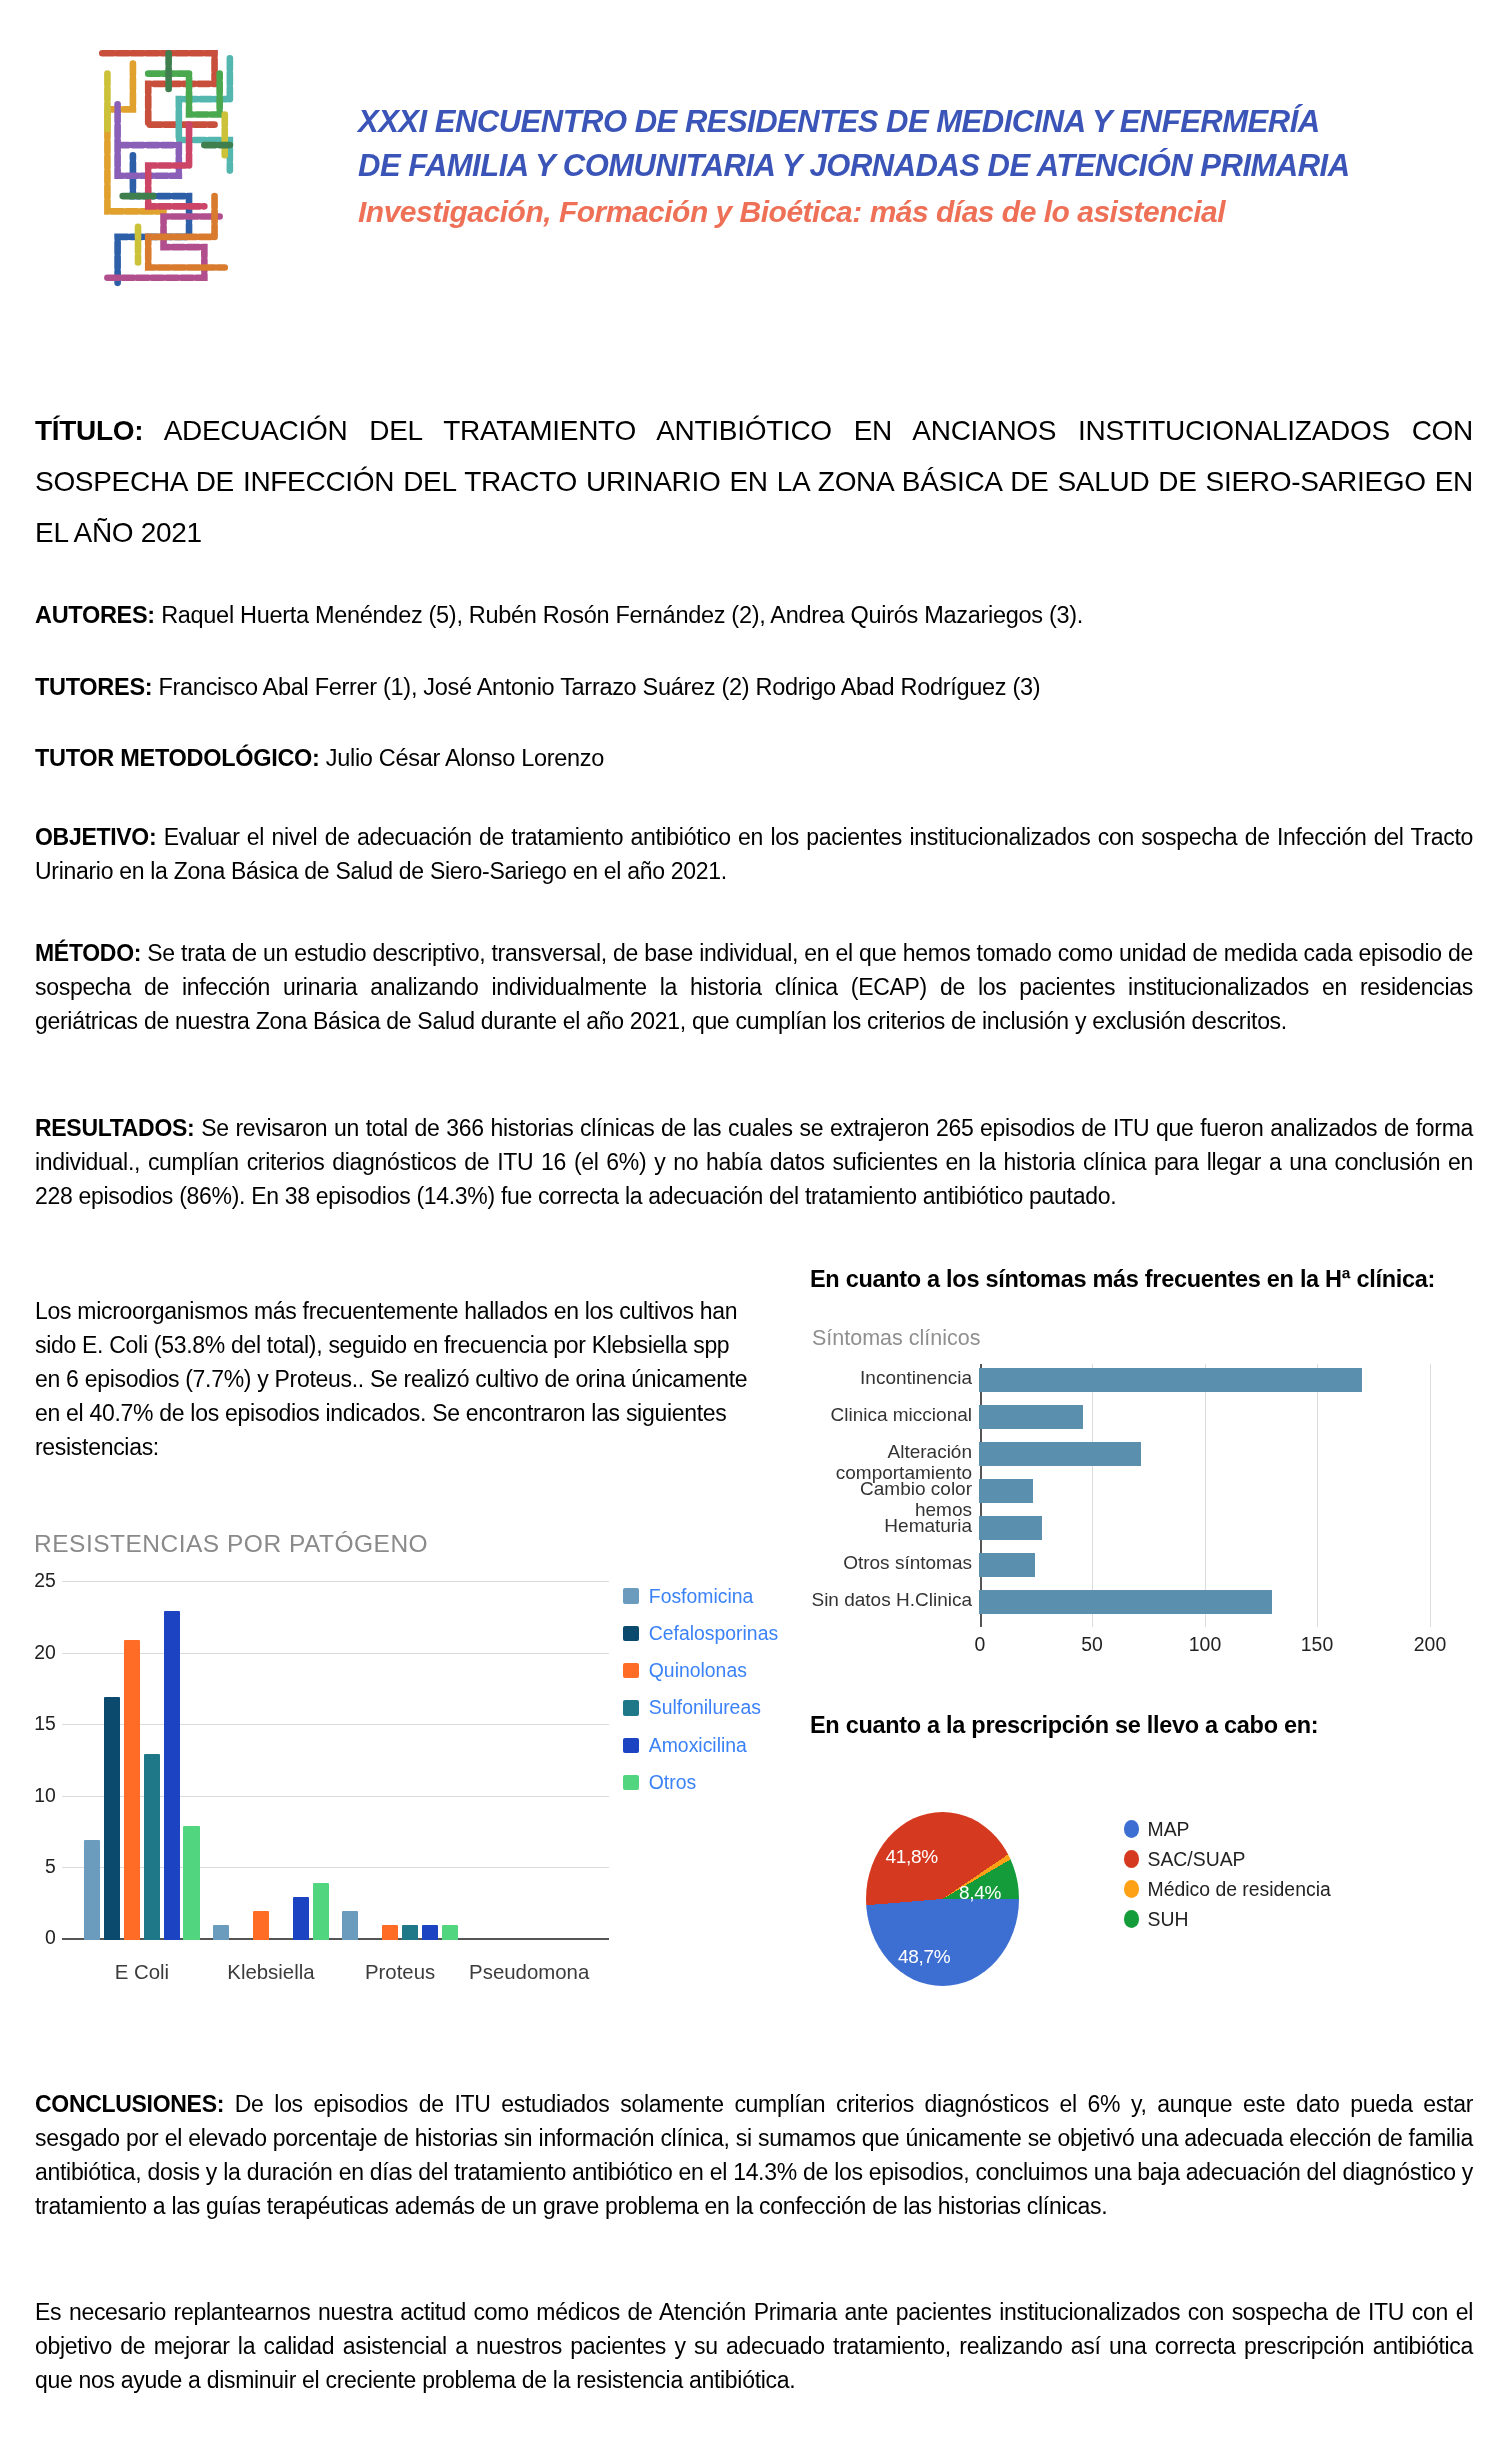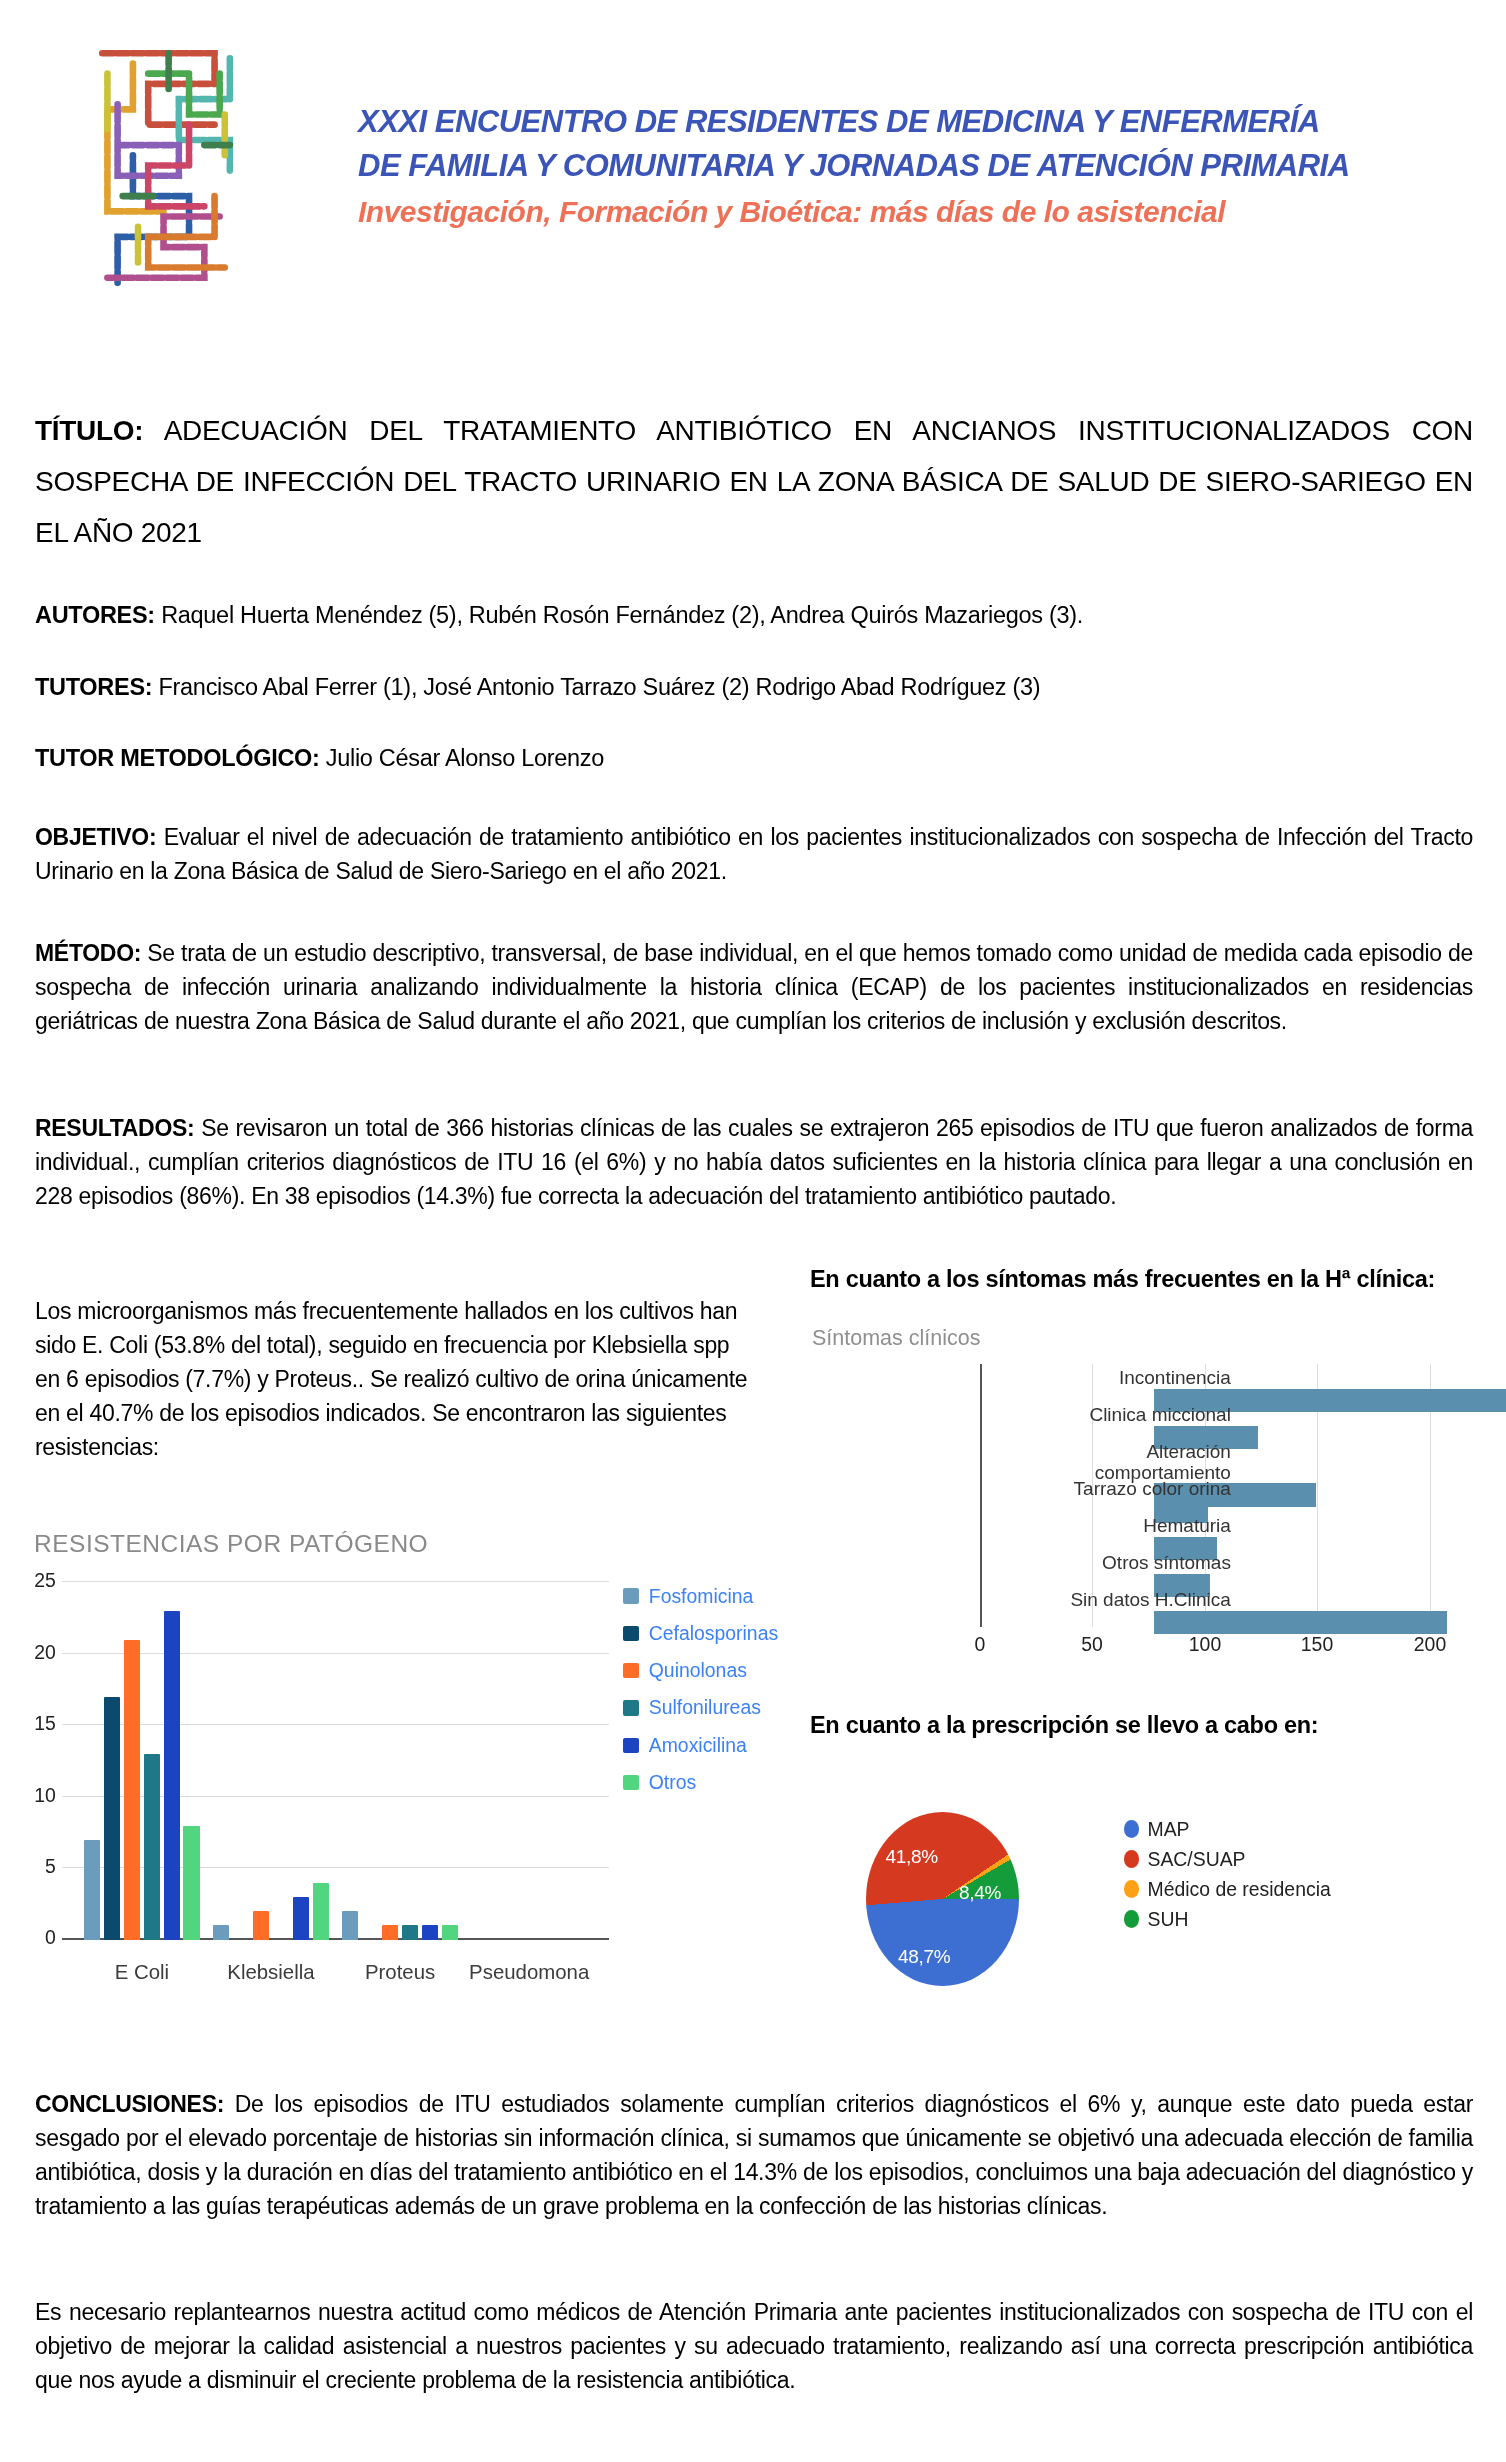--- a/index.html
+++ b/index.html
@@ -17,21 +17,21 @@
   .title-para{left:35px;top:377px;width:1438px;font-size:28px;line-height:51px;text-align:justify;letter-spacing:-0.3px;}
   .meta{left:35px;width:1438px;font-size:23.5px;line-height:31px;letter-spacing:-0.3px;}
   .leftcol{left:35px;top:1271px;width:715px;font-size:23px;line-height:34px;text-align:left;letter-spacing:-0.3px;}
   .subhead{font-size:23.5px;font-weight:bold;letter-spacing:-0.3px;}
   
   .sin-block{left:810px;top:1326px;width:687px;}
   .sin-title{font-size:21.5px;color:#8f8f8f;margin:0 0 17.4px 2px;}
   .sin-plot{position:relative;}
   .sin-gridline{position:absolute;top:-4.1px;bottom:0;width:1px;background:#dcdcdc;}
   .sin-gridline.zero{background:#555;width:1.5px;}
-  .sin-row{display:flex;align-items:center;height:37px;position:relative;flex-direction:column;}
+  .sin-row{display:flex;align-items:flex-start;height:37px;position:relative;}
   .sin-label{width:162px;padding-right:7.2px;text-align:right;font-size:19px;color:#333;line-height:20.4px;flex:none;}
   .sin-track{flex:1;height:23.5px;position:relative;}
   .sin-bar{position:absolute;left:0;top:0;height:23.5px;}
   .sin-ticks{position:relative;height:25.5px;margin-top:6.1px;}
   .sin-tick{position:absolute;transform:translateX(-50%);font-size:19.4px;color:#222;}
   
   .res-block{left:34px;top:1530px;width:777px;}
   .res-title{font-size:24.5px;color:#8a8a8a;letter-spacing:0.5px;margin-bottom:23.5px;}
   .res-flex{display:flex;align-items:flex-start;}
   .res-plotrow{display:flex;}
@@ -124,21 +124,21 @@
             <div class="sin-bar" style="width: 104px; background: rgb(91, 143, 174);"></div>
           </div>
         </div>
         <div class="sin-row">
           <div class="sin-label">Alteración comportamiento</div>
           <div class="sin-track">
             <div class="sin-bar" style="width: 162px; background: rgb(91, 143, 174);"></div>
           </div>
         </div>
         <div class="sin-row">
-          <div class="sin-label">Tarrazo color orina</div>
+          <div class="sin-label">Cambio color hemos</div>
           <div class="sin-track">
             <div class="sin-bar" style="width: 54px; background: rgb(91, 143, 174);"></div>
           </div>
         </div>
         <div class="sin-row">
           <div class="sin-label">Hematuria</div>
           <div class="sin-track">
             <div class="sin-bar" style="width: 63px; background: rgb(91, 143, 174);"></div>
           </div>
         </div>

